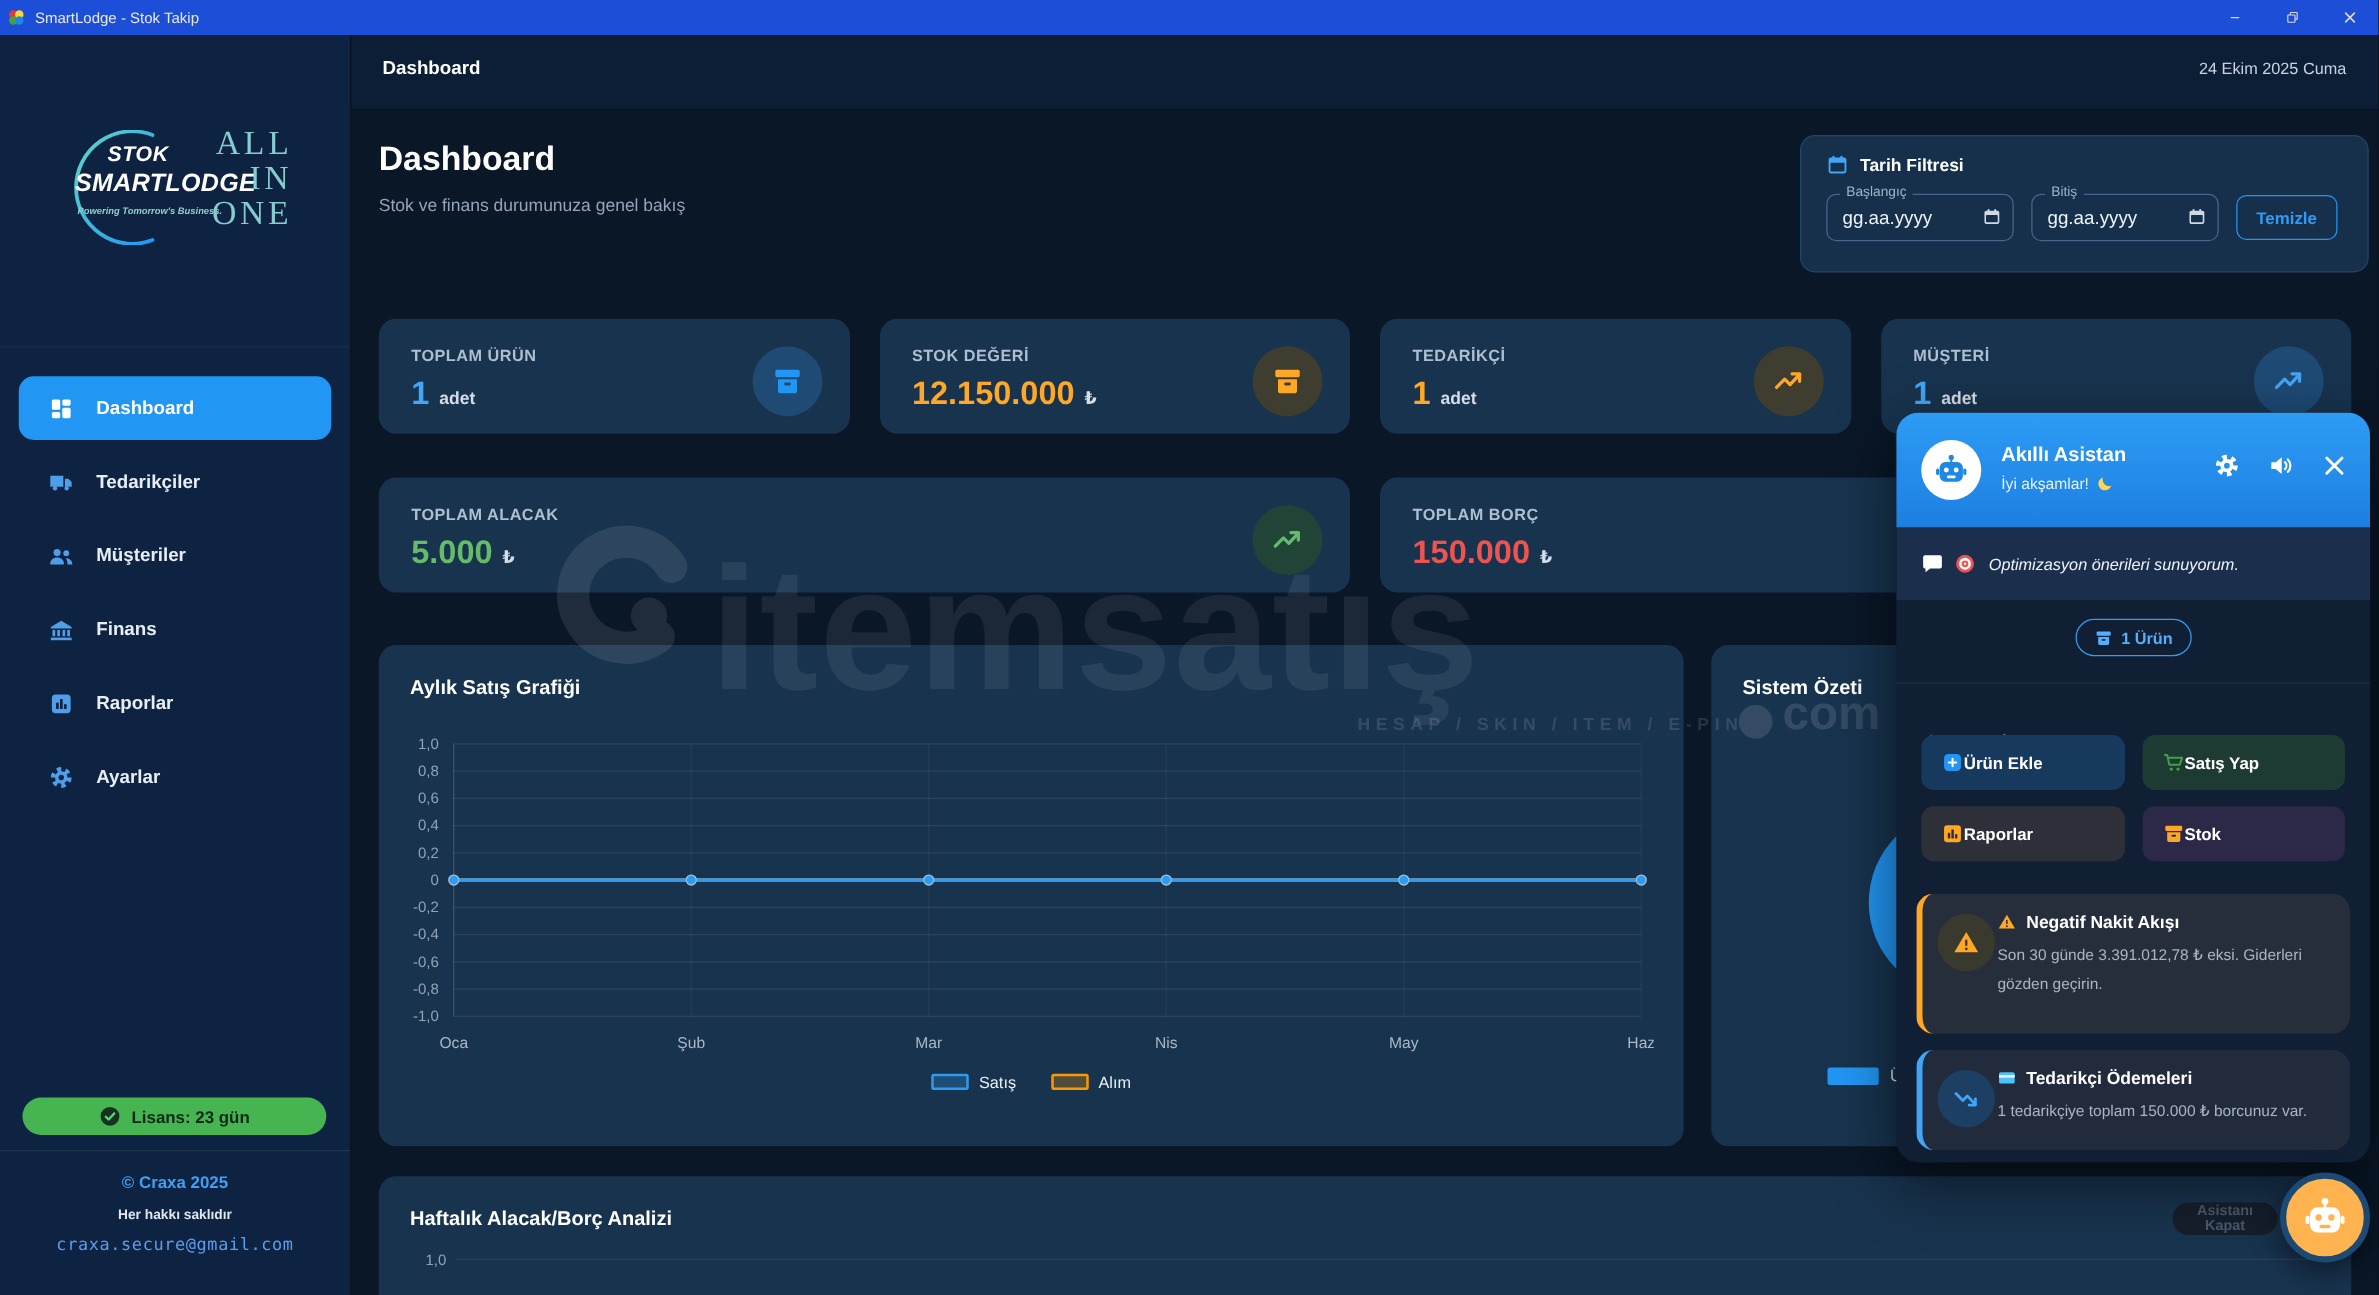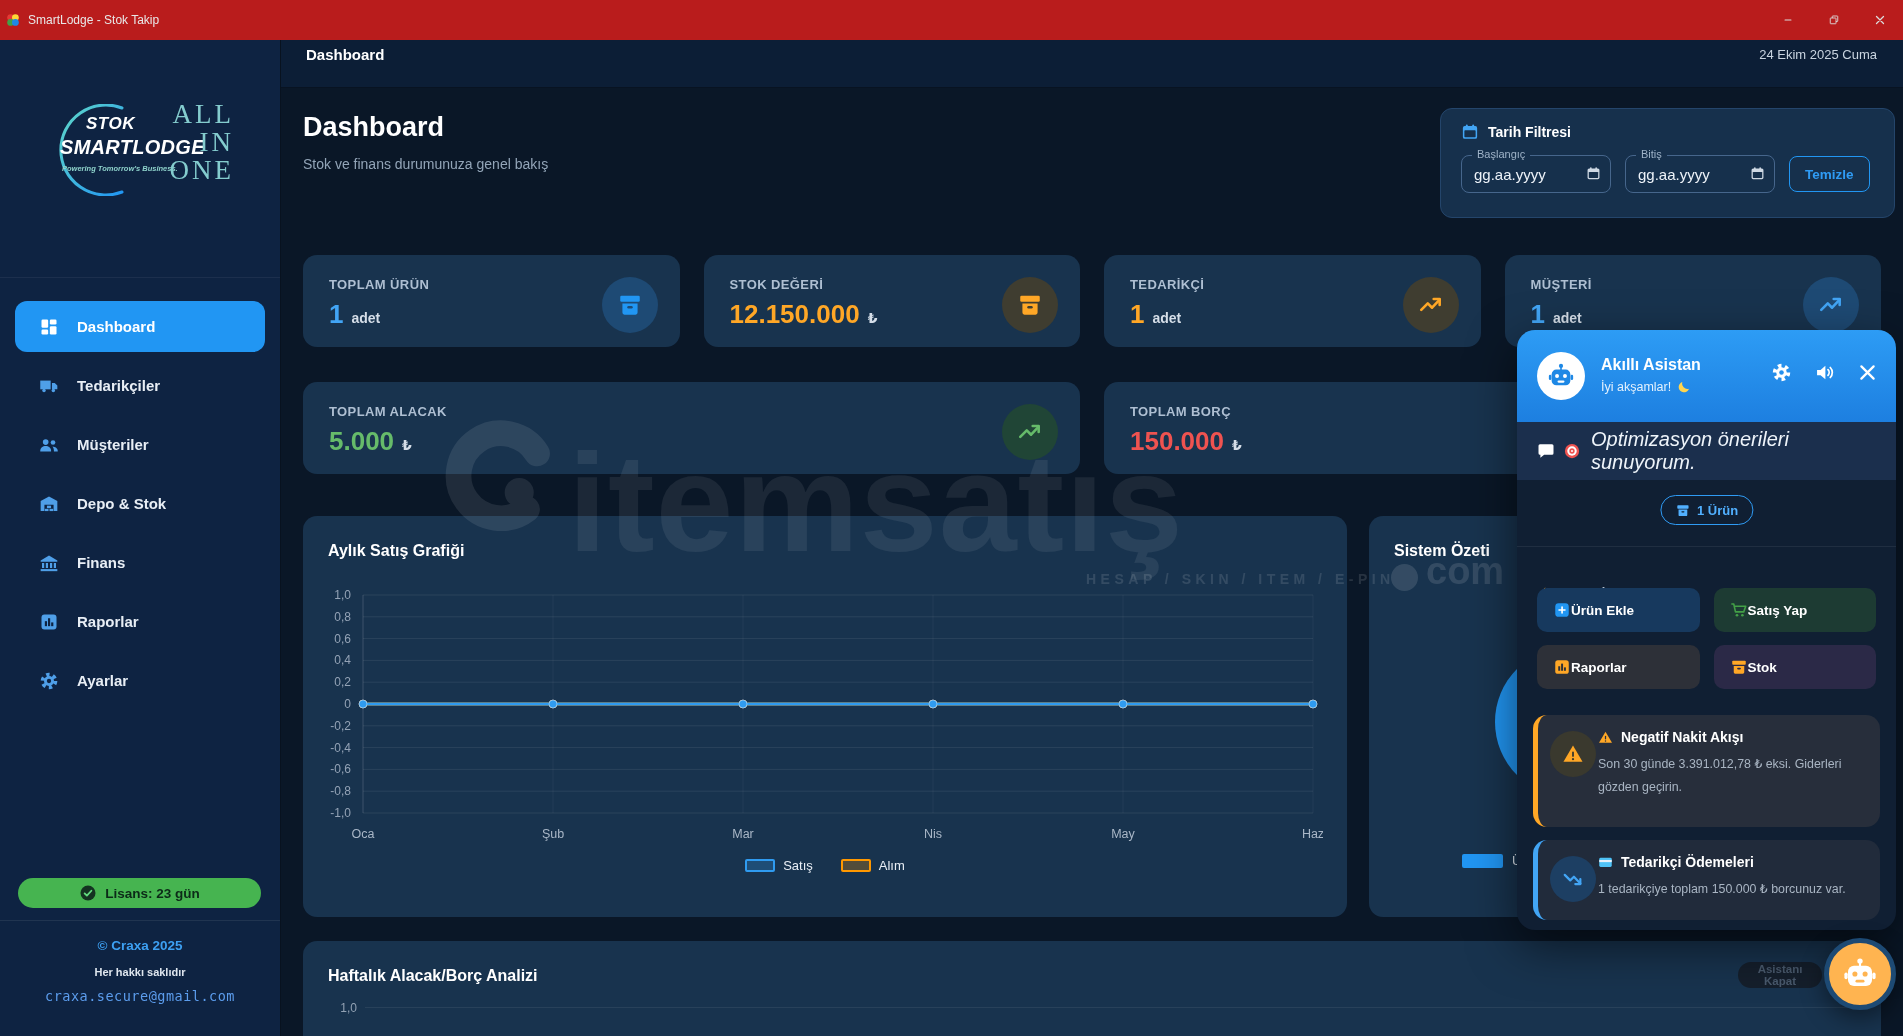--- a/index.html
+++ b/index.html
@@ -1,21 +1,21 @@
 <!DOCTYPE html>
 <html><head>
 <meta charset="utf-8">
 <style>
   html,body{margin:0;padding:0;background:#05090f;}
   body{font-family:"Liberation Sans","DejaVu Sans",sans-serif;-webkit-font-smoothing:antialiased;}
   #canvas{position:relative;width:1903px;height:1036px;overflow:hidden;background:#0a1727;}
   .ic{display:inline-block;vertical-align:middle;flex-shrink:0;}
 
   
-  .titlebar{position:absolute;left:0;top:0;width:1903px;height:40px;background:#b91c1c;display:flex;align-items:center;color:#e8e8e8;font-size:12px;z-index:20;}
+  .titlebar{position:absolute;left:0;top:0;width:1903px;height:28px;background:#1d4ed8;display:flex;align-items:center;color:#e8e8e8;font-size:12px;z-index:20;}
   .app-icon{margin:0 8px 0 6px;}
   .win-controls{margin-left:auto;display:flex;height:22px;}
   .win-btn{width:46px;height:22px;display:flex;align-items:center;justify-content:center;color:#dcdcdc;}
 
   
   .sidebar{position:absolute;left:0;top:22px;width:280px;bottom:0;background:#0e2342;border-right:1px solid #08121f;z-index:5;}
   .logo-arc{position:absolute;left:50px;top:82px;}
   .logo-stok{position:absolute;left:86px;top:92px;font-size:17px;font-weight:900;font-style:italic;color:#fff;letter-spacing:.5px;}
   .logo-smart{position:absolute;left:60px;top:114px;font-size:20px;font-weight:900;font-style:italic;color:#fff;letter-spacing:.3px;}
   .logo-tag{position:absolute;left:62px;top:142px;font-size:7.5px;font-style:italic;font-weight:700;color:#8ed2cb;}
@@ -85,21 +85,21 @@
   .wm-dot{position:absolute;left:1111px;top:476px;width:27px;height:27px;border-radius:50%;background:rgba(255,255,255,.12);}
   .wm-com{position:absolute;left:1146px;top:462px;font-size:38px;font-weight:700;color:rgba(255,255,255,.12);}
 
   
   .assistant{position:absolute;left:1517px;top:330px;width:379px;height:600px;background:#101f33;border-radius:18px;box-shadow:0 16px 48px rgba(0,0,0,.55);z-index:10;overflow:hidden;}
   .as-header{position:absolute;left:0;right:0;top:0;height:92px;background:linear-gradient(180deg,#2d9cf5,#1d7fe0);}
   .as-avatar{position:absolute;left:20px;top:22px;width:48px;height:48px;border-radius:50%;background:#fff;display:flex;align-items:center;justify-content:center;}
   .as-title{position:absolute;left:84px;top:26px;font-size:16px;font-weight:800;color:#fff;}
   .as-sub{position:absolute;left:84px;top:50px;font-size:12.5px;color:#e3f1fd;display:flex;align-items:center;gap:6px;}
   .as-actions{position:absolute;right:18px;top:32px;display:flex;gap:22px;color:#fff;}
-  .as-msg{position:absolute;left:0;right:0;top:92px;height:58px;background:#1b2f4d;display:flex;align-items:center;gap:10px;padding:0 20px;box-sizing:border-box;font-style:italic;font-size:20px;color:#eef4fa;}
+  .as-msg{position:absolute;left:0;right:0;top:92px;height:58px;background:#1b2f4d;display:flex;align-items:center;gap:10px;padding:0 20px;box-sizing:border-box;font-style:italic;font-size:13px;color:#eef4fa;}
   .as-pill{position:absolute;top:165px;left:50%;transform:translateX(-50%);height:30px;border:1.5px solid #2f9bf4;color:#51b0ff;border-radius:16px;display:flex;align-items:center;gap:7px;padding:0 14px;font-size:13px;font-weight:700;box-sizing:border-box;background:transparent;font-family:inherit;}
   .as-divider{position:absolute;left:0;right:0;top:216px;height:1px;background:rgba(255,255,255,.07);}
   .as-quick-title{position:absolute;left:20px;top:232px;display:flex;align-items:center;gap:9px;font-size:12.5px;font-weight:800;letter-spacing:1px;color:#b6c2d2;margin-top:24px;}
   .as-grid{position:absolute;left:20px;top:258px;width:339px;display:grid;grid-template-columns:1fr 1fr;gap:13px 14px;}
   .as-btn{height:44px;border-radius:10px;display:flex;align-items:center;padding:0 16px;font-size:13.5px;font-weight:700;color:#fff;border:0;font-family:inherit;box-sizing:border-box;}
   .as-notif{position:absolute;left:16px;width:347px;border-radius:14px;padding:14px 10px 14px 60px;box-sizing:border-box;}
   .as-notif .nicon{position:absolute;left:12px;top:16px;width:46px;height:46px;border-radius:50%;display:flex;align-items:center;justify-content:center;}
   .as-notif-title{font-size:14px;font-weight:800;color:#fff;display:flex;align-items:center;gap:8px;}
   .as-notif-body{margin-top:8px;font-size:12.4px;color:#a9b5c3;line-height:1.85;}
   .assistant-close-btn{position:absolute;left:1738px;top:962px;width:84px;height:26px;border-radius:13px;background:#151f2c;color:#49596c;font-size:11.5px;font-weight:700;display:flex;align-items:center;justify-content:center;z-index:9;border:0;font-family:inherit;}
@@ -297,26 +297,20 @@
           <svg width="20" height="20" class="ic" style="color: rgb(79, 159, 232); --hole: #0e2342;">
             <use href="#i-truck"></use>
           </svg>
           <span>Tedarikçiler</span>
         </div>
         <div class="side-item">
           <svg width="20" height="20" class="ic" style="color: rgb(79, 159, 232); --hole: #0e2342;">
             <use href="#i-people"></use>
           </svg>
           <span>Müşteriler</span>
-        </div>
-        <div class="side-item">
-          <svg width="20" height="20" class="ic" style="color: rgb(79, 159, 232); --hole: #0e2342;">
-            <use href="#i-warehouse"></use>
-          </svg>
-          <span>Depo &amp; Stok</span>
         </div>
         <div class="side-item">
           <svg width="20" height="20" class="ic" style="color: rgb(79, 159, 232); --hole: #0e2342;">
             <use href="#i-bank"></use>
           </svg>
           <span>Finans</span>
         </div>
         <div class="side-item">
           <svg width="20" height="20" class="ic" style="color: rgb(79, 159, 232); --hole: #0e2342;">
             <use href="#i-chart-box"></use>

